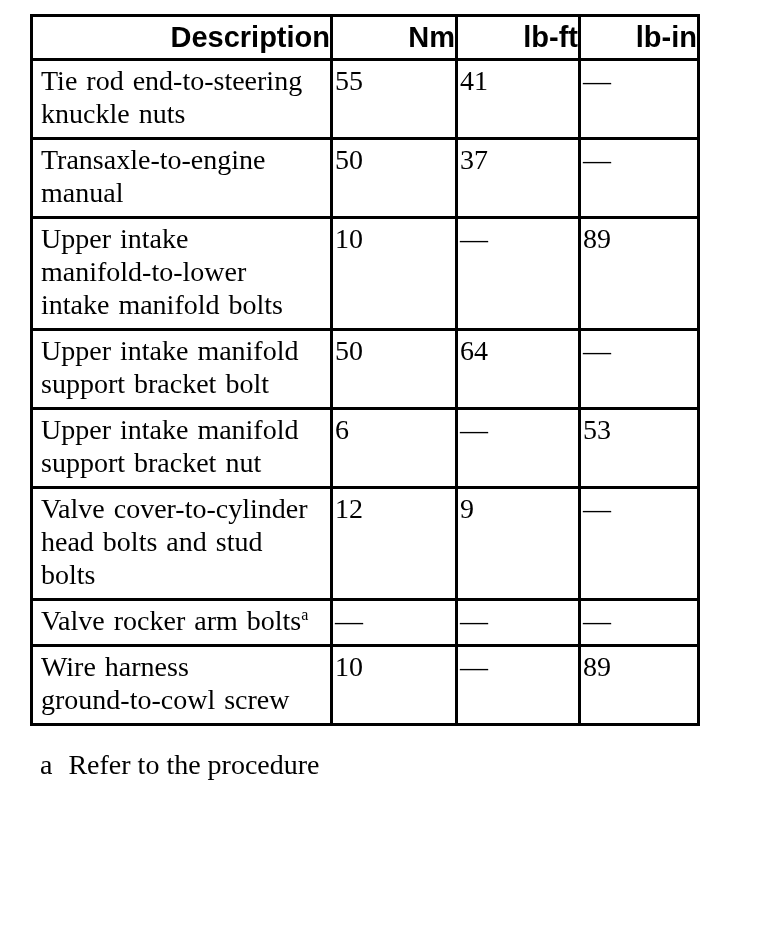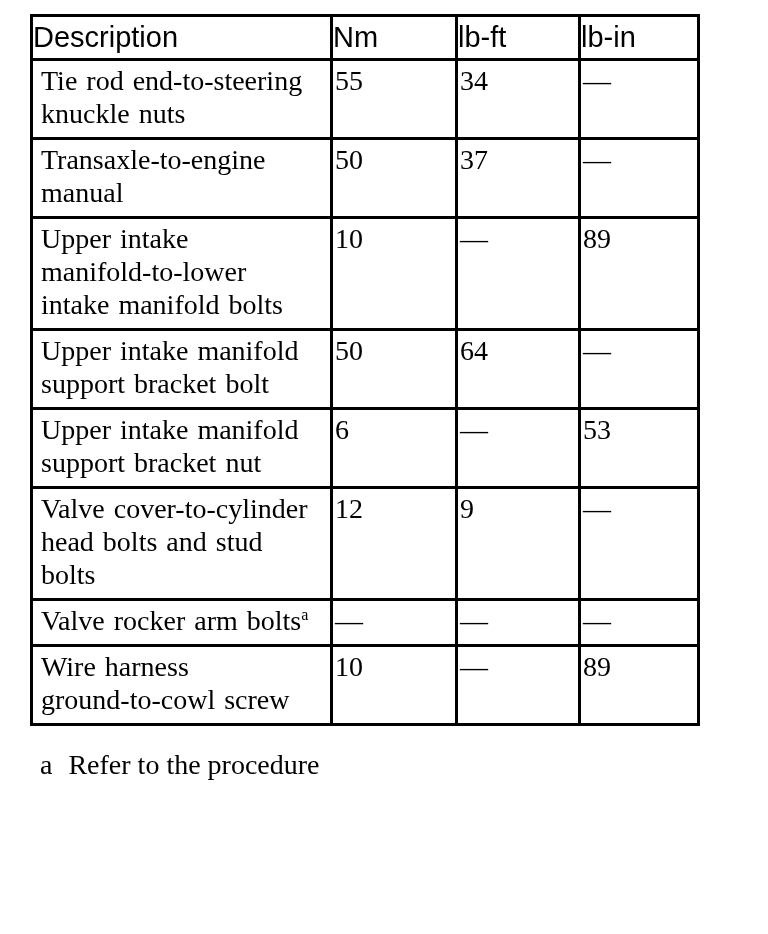--- a/index.html
+++ b/index.html
@@ -24,24 +24,24 @@
     table-layout: fixed;
     margin: 14px 0 0 30px;
     width: 667px;
   }
   table.spec-table th,
   table.spec-table td {
     border: 3px solid #000000;
   }
   table.spec-table th {
     font-family: "Liberation Sans", sans-serif;
-    font-weight: normal;
+    font-weight: bold;
     font-size: 29px;
     line-height: 34px;
-    text-align: left;
+    text-align: right;
     padding: 3px 0 4px 0;
     background: #ffffff;
   }
   table.spec-table td {
     font-family: "Liberation Serif", serif;
     font-size: 28px;
     line-height: 33px;
     vertical-align: top;
     background: #ffffff;
   }
@@ -89,21 +89,21 @@
           <th>Nm</th>
           <th>lb-ft</th>
           <th>lb-in</th>
         </tr>
     </thead>
     <tbody>
         <tr>
           <td class="desc">Tie rod end-to-steering
 knuckle nuts</td>
           <td class="num">55</td>
-          <td class="num">34</td>
+          <td class="num">41</td>
           <td class="num">—</td>
         </tr>
         <tr>
           <td class="desc">Transaxle-to-engine
 manual</td>
           <td class="num">50</td>
           <td class="num">37</td>
           <td class="num">—</td>
         </tr>
         <tr>

